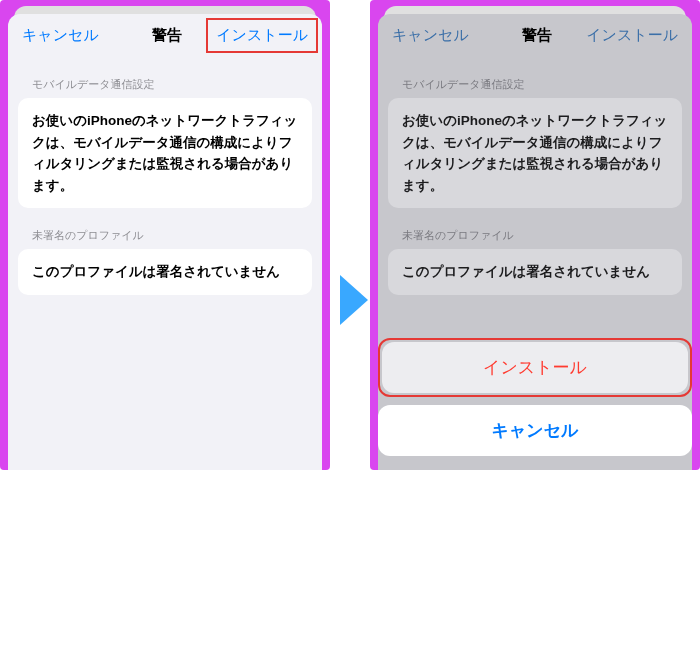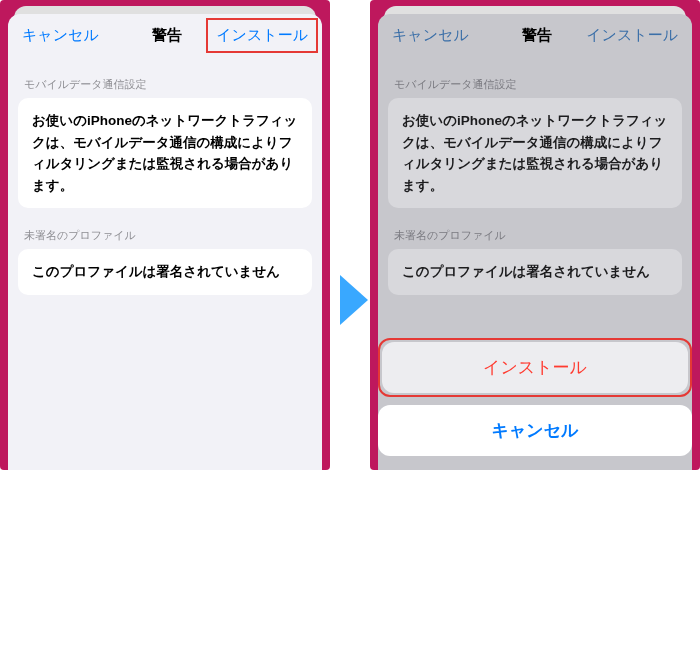--- a/index.html
+++ b/index.html
@@ -9,21 +9,21 @@
       width: 700px;
       height: 650px;
       position: relative;
       display: flex;
       align-items: flex-start;
       justify-content: space-between;
     }
     .phone {
       width: 330px;
       height: 470px;
-      background: #be185d;
+      background: #d946ef;
       border-radius: 4px;
       position: relative;
       overflow: hidden;
     }
     .sheet-stack {
       position: absolute;
       top: 6px;
       left: 8px;
       right: 8px;
       bottom: 0;
@@ -73,21 +73,21 @@
     }
     .highlight-install {
       border: 2px solid #e53935;
       padding: 6px 8px;
       margin: -8px -10px;
       display: inline-block;
     }
     .section-header {
       font-size: 11px;
       color: #8e8e93;
-      padding: 20px 16px 6px 16px;
+      padding: 20px 16px 6px 24px;
     }
     .dimmed .section-header { color: #7a7a80; }
     .card {
       background: #fff;
       margin: 0 10px;
       border-radius: 10px;
       padding: 12px 14px;
       font-size: 13.5px;
       line-height: 1.6;
       color: #000;

